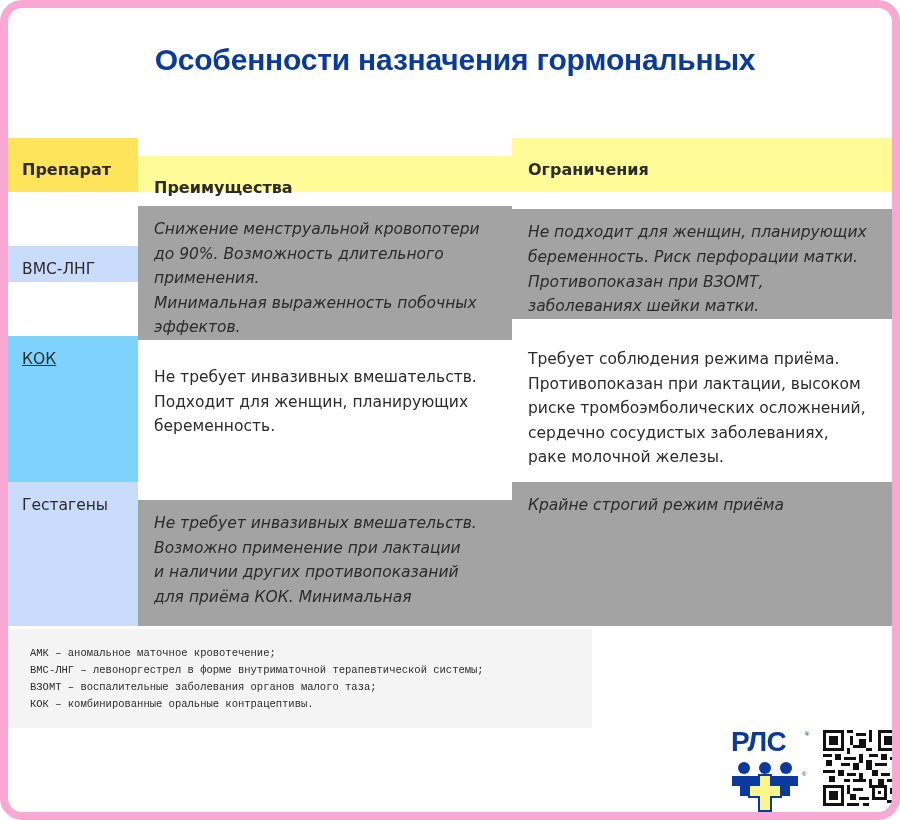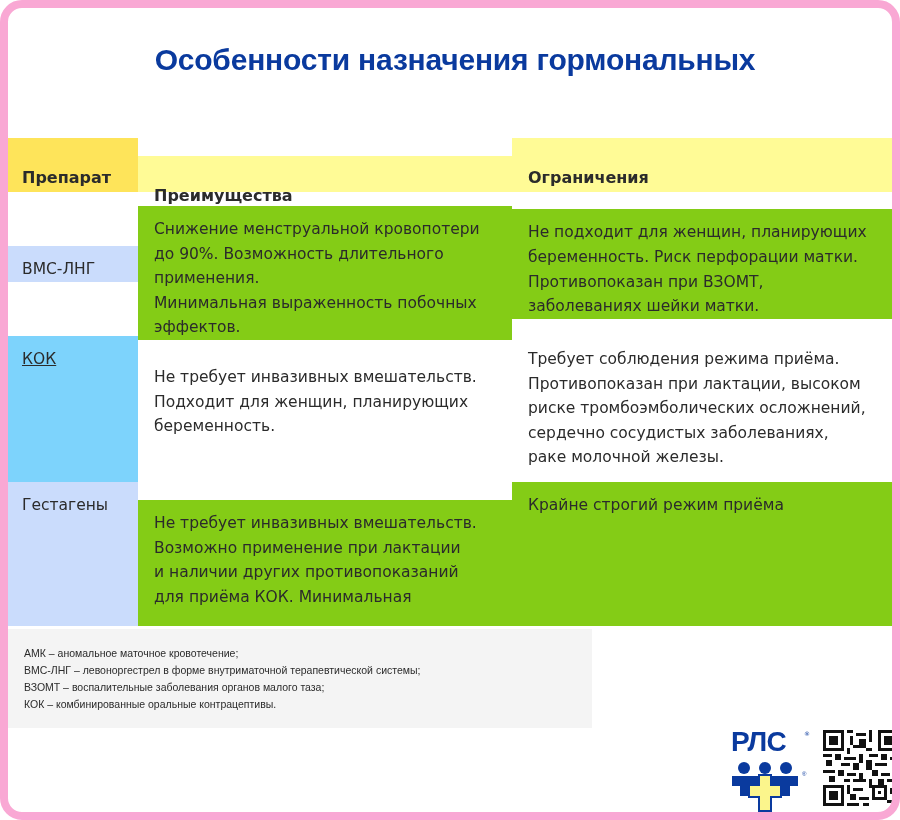--- a/index.html
+++ b/index.html
@@ -20,39 +20,39 @@
     }
 
     .table { position: absolute; left: 0; top: 130px; width: 894px; }
     .row { display: flex; width: 894px; }
     .cell { font-size: 15.5px; line-height: 24.6px; }
     .c1 { width: 130px; padding: 0 0 0 14px; }
     .c2 { width: 374px; padding: 0 8px 0 16px; margin-top: 18px; }
     .c3 { width: 390px; padding: 0 8px 0 16px; }
 
     .hdr { height: 54px; }
-    .hdr .cell { font-weight: bold; font-size: 16px; padding-top: 28px; color: #2b2b2b; }
+    .hdr .cell { font-weight: bold; font-size: 16px; padding-top: 20px; color: #2b2b2b; }
     .hdr .c1 { background: #fee45a; }
     .hdr .c2, .hdr .c3 { background: #fffb96; }
 
     .r-blue .c1 { background: #cadcfc; }
-    .r-blue .c2, .r-blue .c3 { background: #84cc16; }
+    .r-blue .c2, .r-blue .c3 { background: #a3a3a3; font-style: italic; }
     .r-white .c1 { background: #7dd3fc; text-decoration: underline; }
     .r-white .c2, .r-white .c3 { background: #ffffff; }
 
     .body-row .cell { padding-top: 11px; }
     .r1 { height: 144px; align-items: center; }
     .r2 { height: 146px; }
     .r3 { height: 144px; }
 
     .notes {
       position: absolute; left: 0; top: 621px; width: 584px; height: 99px;
-      background: #f4f4f4; padding: 16px 0 0 16px;
+      background: #f4f4f4; padding: 16px 0 0 22px;
       font-size: 10.5px; line-height: 17px; color: #2b2b2b;
-      font-family: Liberation Sans, sans-serif;
+      font-family: Liberation Mono, monospace;
     }
 
     .logo { position: absolute; left: 720px; top: 718px; width: 84px; height: 86px; }
     .logo-text {
       position: absolute; left: 3px; top: 0; font-family: "Liberation Sans", sans-serif;
       font-weight: bold; font-size: 28px; color: #0a3a9e; letter-spacing: -0.5px; line-height: 32px;
     }
     .reg { position: absolute; font-size: 6px; color: #0a3a9e; }
 
     .qr { position: absolute; left: 815px; top: 720px; width: 76px; height: 80px; }

